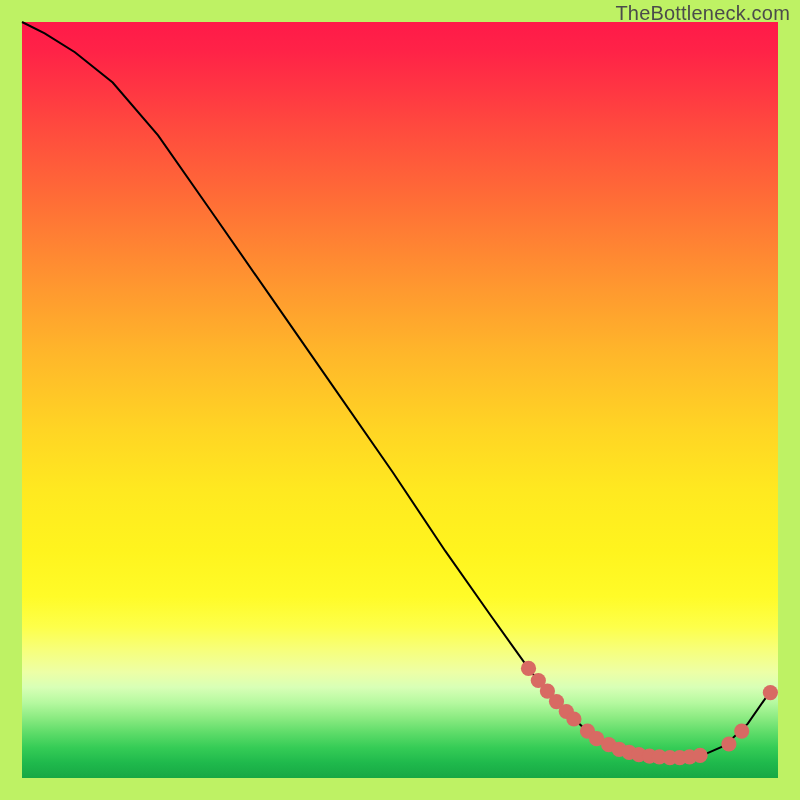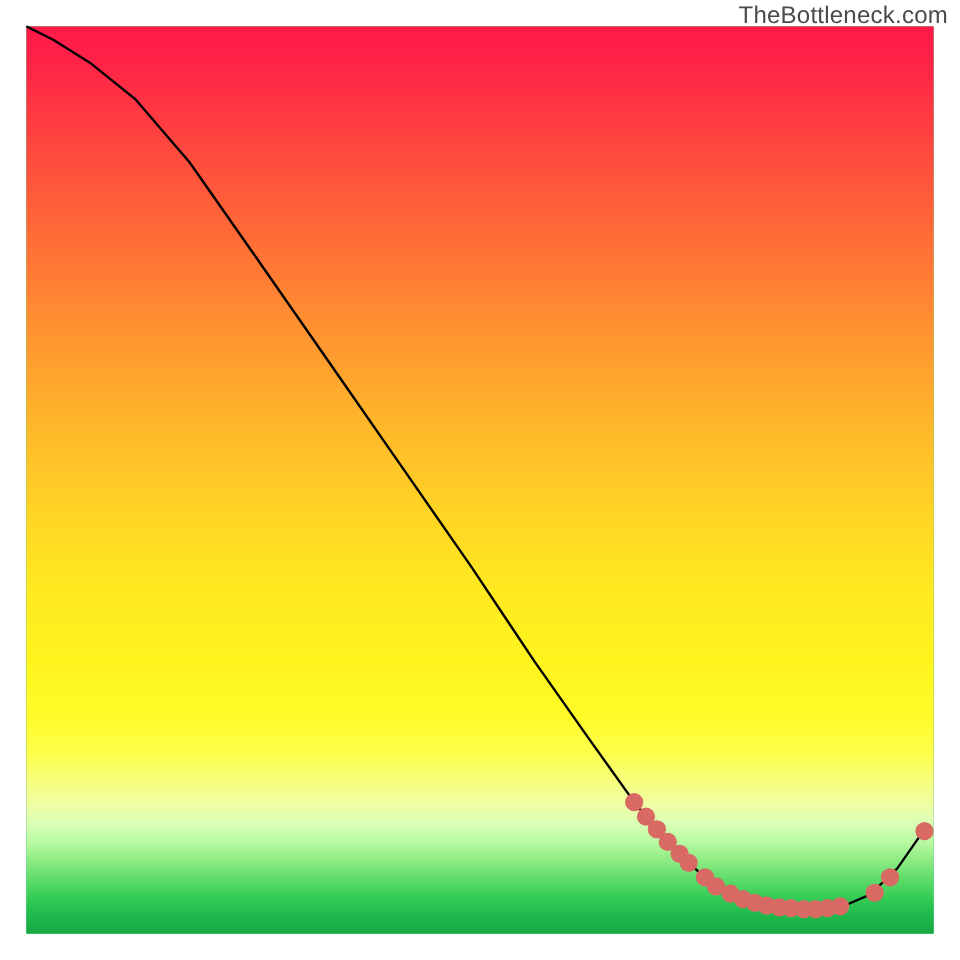--- a/index.html
+++ b/index.html
@@ -10,21 +10,21 @@
     background: #000;
     overflow: hidden;
     font-family: Arial, Helvetica, sans-serif;
   }
   .frame {
     position: absolute;
     top: 0;
     left: 0;
     width: 800px;
     height: 800px;
-    background: #ffffff;
+    background: #bef264;
   }
   .plot {
     position: absolute;
     top: 22px;
     left: 22px;
     width: 756px;
     height: 756px;
     
     background: #1fae4a;
   }

